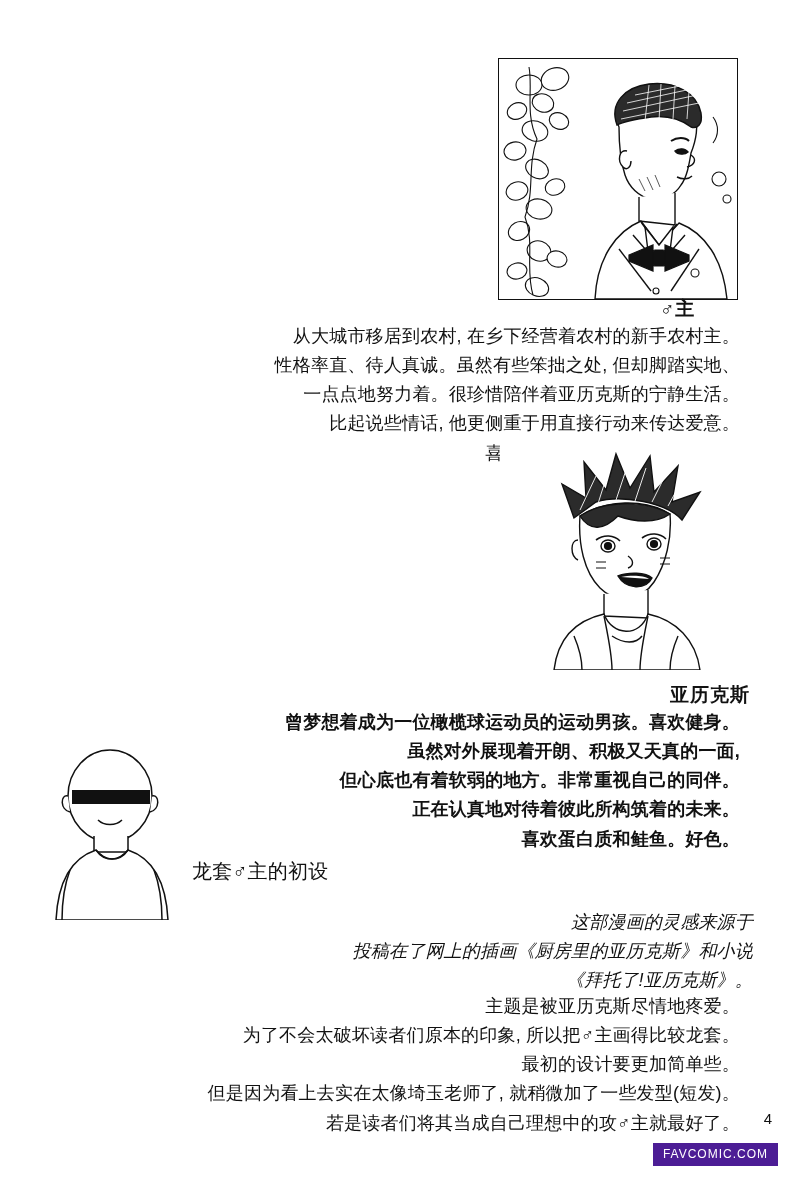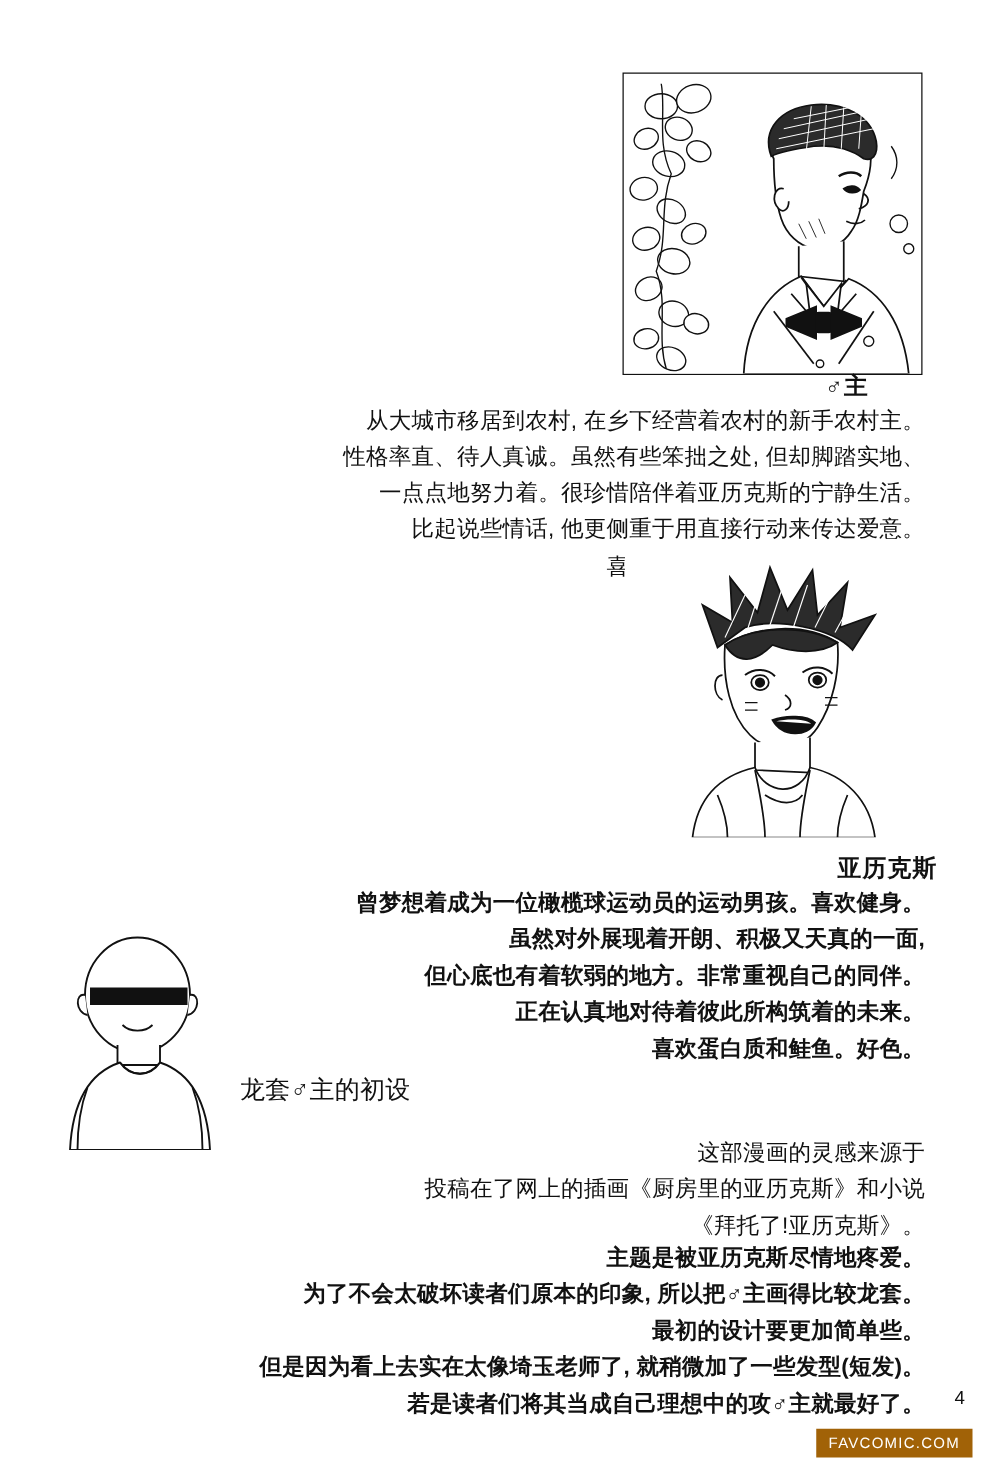--- a/index.html
+++ b/index.html
@@ -81,29 +81,29 @@
     left: 240px;
     top: 322px;
     width: 500px;
   }
   #desc-alex {
     left: 200px;
     top: 708px;
     width: 540px;
   }
   #notes-1 {
-    left: 240px;
+    left: 253px;
     top: 908px;
     width: 500px;
+    font-style: italic;
   }
   #notes-2 {
     left: 180px;
     top: 992px;
     width: 560px;
-    font-weight: bold;
   }
 
   .caption {
     position: absolute;
     font-size: 20px;
     color: #111;
     letter-spacing: 0.2px;
   }
   #caption-draft {
     left: 192px;
@@ -115,21 +115,21 @@
     right: 28px;
     top: 1110px;
     font-size: 15px;
     color: #111;
   }
 
   .watermark {
     position: absolute;
     right: 22px;
     bottom: 14px;
-    background: #a16207;
+    background: #4c1d95;
     color: #ffffff;
     font-size: 12px;
     letter-spacing: 1px;
     padding: 4px 10px 5px 10px;
     font-family: "Liberation Sans", sans-serif;
   }
 
   svg { display: block; }
 </style>
 </head>

